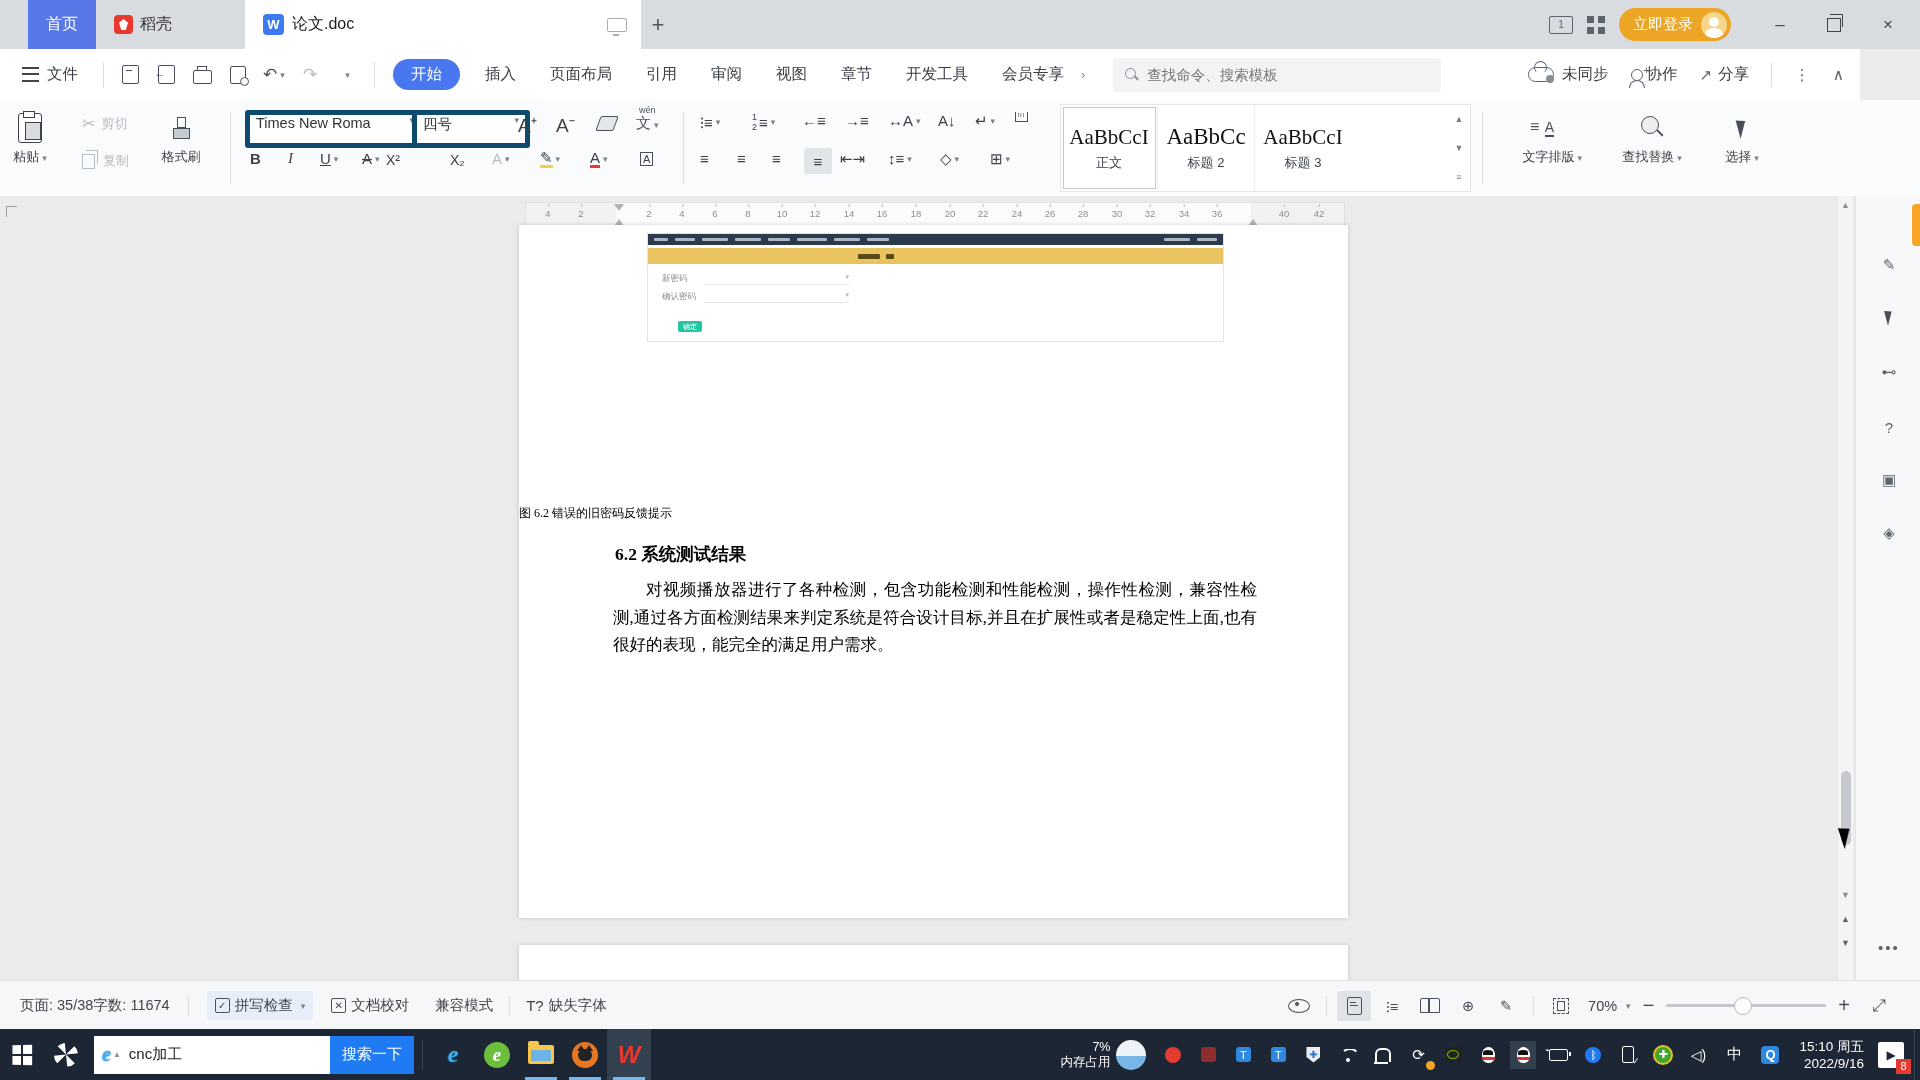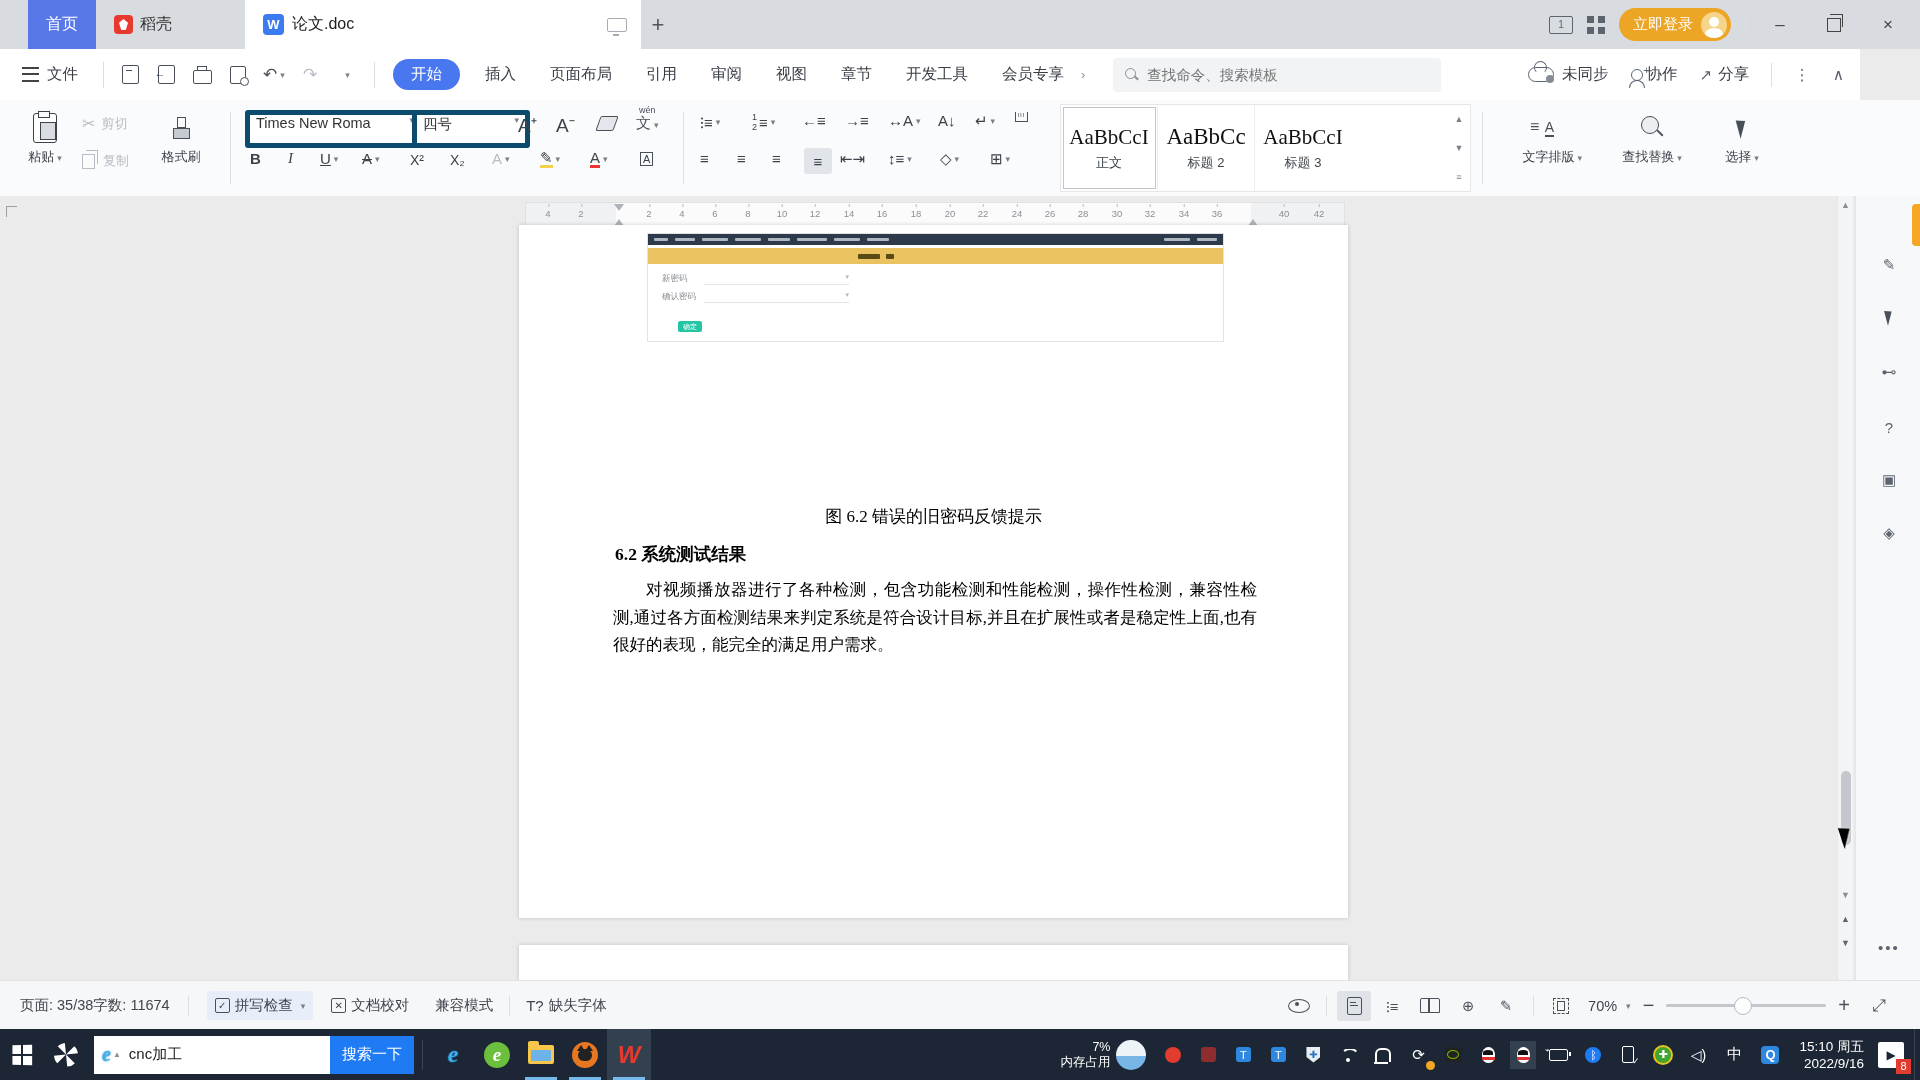--- a/index.html
+++ b/index.html
@@ -116,21 +116,21 @@
   .fig-nav{height:11px;background:#2d3a4b;display:flex;align-items:center;gap:7px;padding:0 6px;}
   .fig-nav i{display:block;height:3.5px;background:#aeb6c0;border-radius:1px;}
   .fig-yellow{height:16px;background:#e9c35f;margin-top:3px;display:flex;align-items:center;padding-left:210px;gap:6px;}
   .fig-yellow i{display:block;height:5px;background:#5a4a16;border-radius:1px;}
   .figrow{display:flex;align-items:center;height:18px;margin-left:14px;}
   .figrow .flabel{font-size:8.5px;color:#8a8f96;width:42px;}
   .figrow .fline{width:145px;border-bottom:1px solid #e2e4e6;height:11px;position:relative;font-size:7px;color:#b3b7bc;text-align:right;}
   .fig-btn{position:absolute;left:30px;bottom:9px;width:24px;height:11px;background:#23c6a4;border-radius:2px;color:#fff;
      font-size:7px;display:flex;align-items:center;justify-content:center;}
   
-  #caption{position:absolute;left:0;top:280px;width:100%;text-align:center;font-size:17px;color:#000;
+  #caption{position:absolute;left:0;top:280px;width:100%;font-size:12px;color:#000;
      font-family:"Liberation Serif",serif;}
   #heading{position:absolute;left:96px;top:317px;font-size:17.5px;font-weight:bold;color:#000;font-family:"Liberation Serif",serif;}
   #bodytext{position:absolute;left:94px;top:351px;width:644px;font-size:16.5px;line-height:27.5px;color:#000;
      text-align:justify;text-indent:2em;font-family:"Liberation Serif",serif;}
   
   #vscroll{position:absolute;left:1837px;top:0;width:15px;height:784px;background:#f3f4f5;border-left:1px solid #e6e7e9;
      display:block;font-size:9px;color:#8a8f96;}
   #vthumb{position:absolute;left:2.5px;top:575px;width:10px;height:74px;background:#c4c8cd;border-radius:5px;}
   .sarrow{position:absolute;left:0;width:15px;text-align:center;}
   .mouse-cursor{position:absolute;left:1841px;top:630px;width:0;height:0;border-left:11px solid #000;
@@ -305,21 +305,21 @@
         <span>分享</span>
       </span>
       <div class="sep-v" style="height:24px"></div>
       <span style="color:#5c6470;letter-spacing:1px;">⋮</span>
       <span style="color:#5c6470;">∧</span>
     </div>
   </div>
 
   <div id="ribbon">
 
-    <div class="abs" style="left:18px;top:8px;width:54px;text-align:center">
+    <div class="abs" style="left:3px;top:8px;width:54px;text-align:center">
       <div class="rb" style="height:40px">
           <span class="clipboard"></span>
         </div>
       <div class="btn-label"><span>粘贴</span><span class="dd">▾</span></div>
     </div>
     <div class="abs row" style="left:82px;top:14px;gap:6px">
       <span class="scissor">✂</span>
         <span class="btn-label gray">剪切</span>
     </div>
     <div class="abs row" style="left:82px;top:52px;gap:8px">
@@ -359,21 +359,21 @@
         <span>I</span>
       </div>
     <div class="abs rb mini" style="left:320px;top:50px">
         <span class="u-line">U</span>
         <span class="dd">▾</span>
       </div>
     <div class="abs rb mini" style="left:362px;top:50px">
         <span style="text-decoration:line-through">A</span>
         <span class="dd">▾</span>
       </div>
-    <div class="abs rb" style="left:410px;top:52px;font-size:14px">
+    <div class="abs rb" style="left:386px;top:52px;font-size:14px">
         <span>X²</span>
       </div>
     <div class="abs rb" style="left:450px;top:52px;font-size:14px">
         <span>X₂</span>
       </div>
     <div class="abs rb mini gray" style="left:492px;top:50px">A<span class="dd">▾</span></div>
     <div class="abs rb mini" style="left:540px;top:50px">
         <span class="a-highl">✎</span>
         <span class="dd">▾</span>
       </div>

